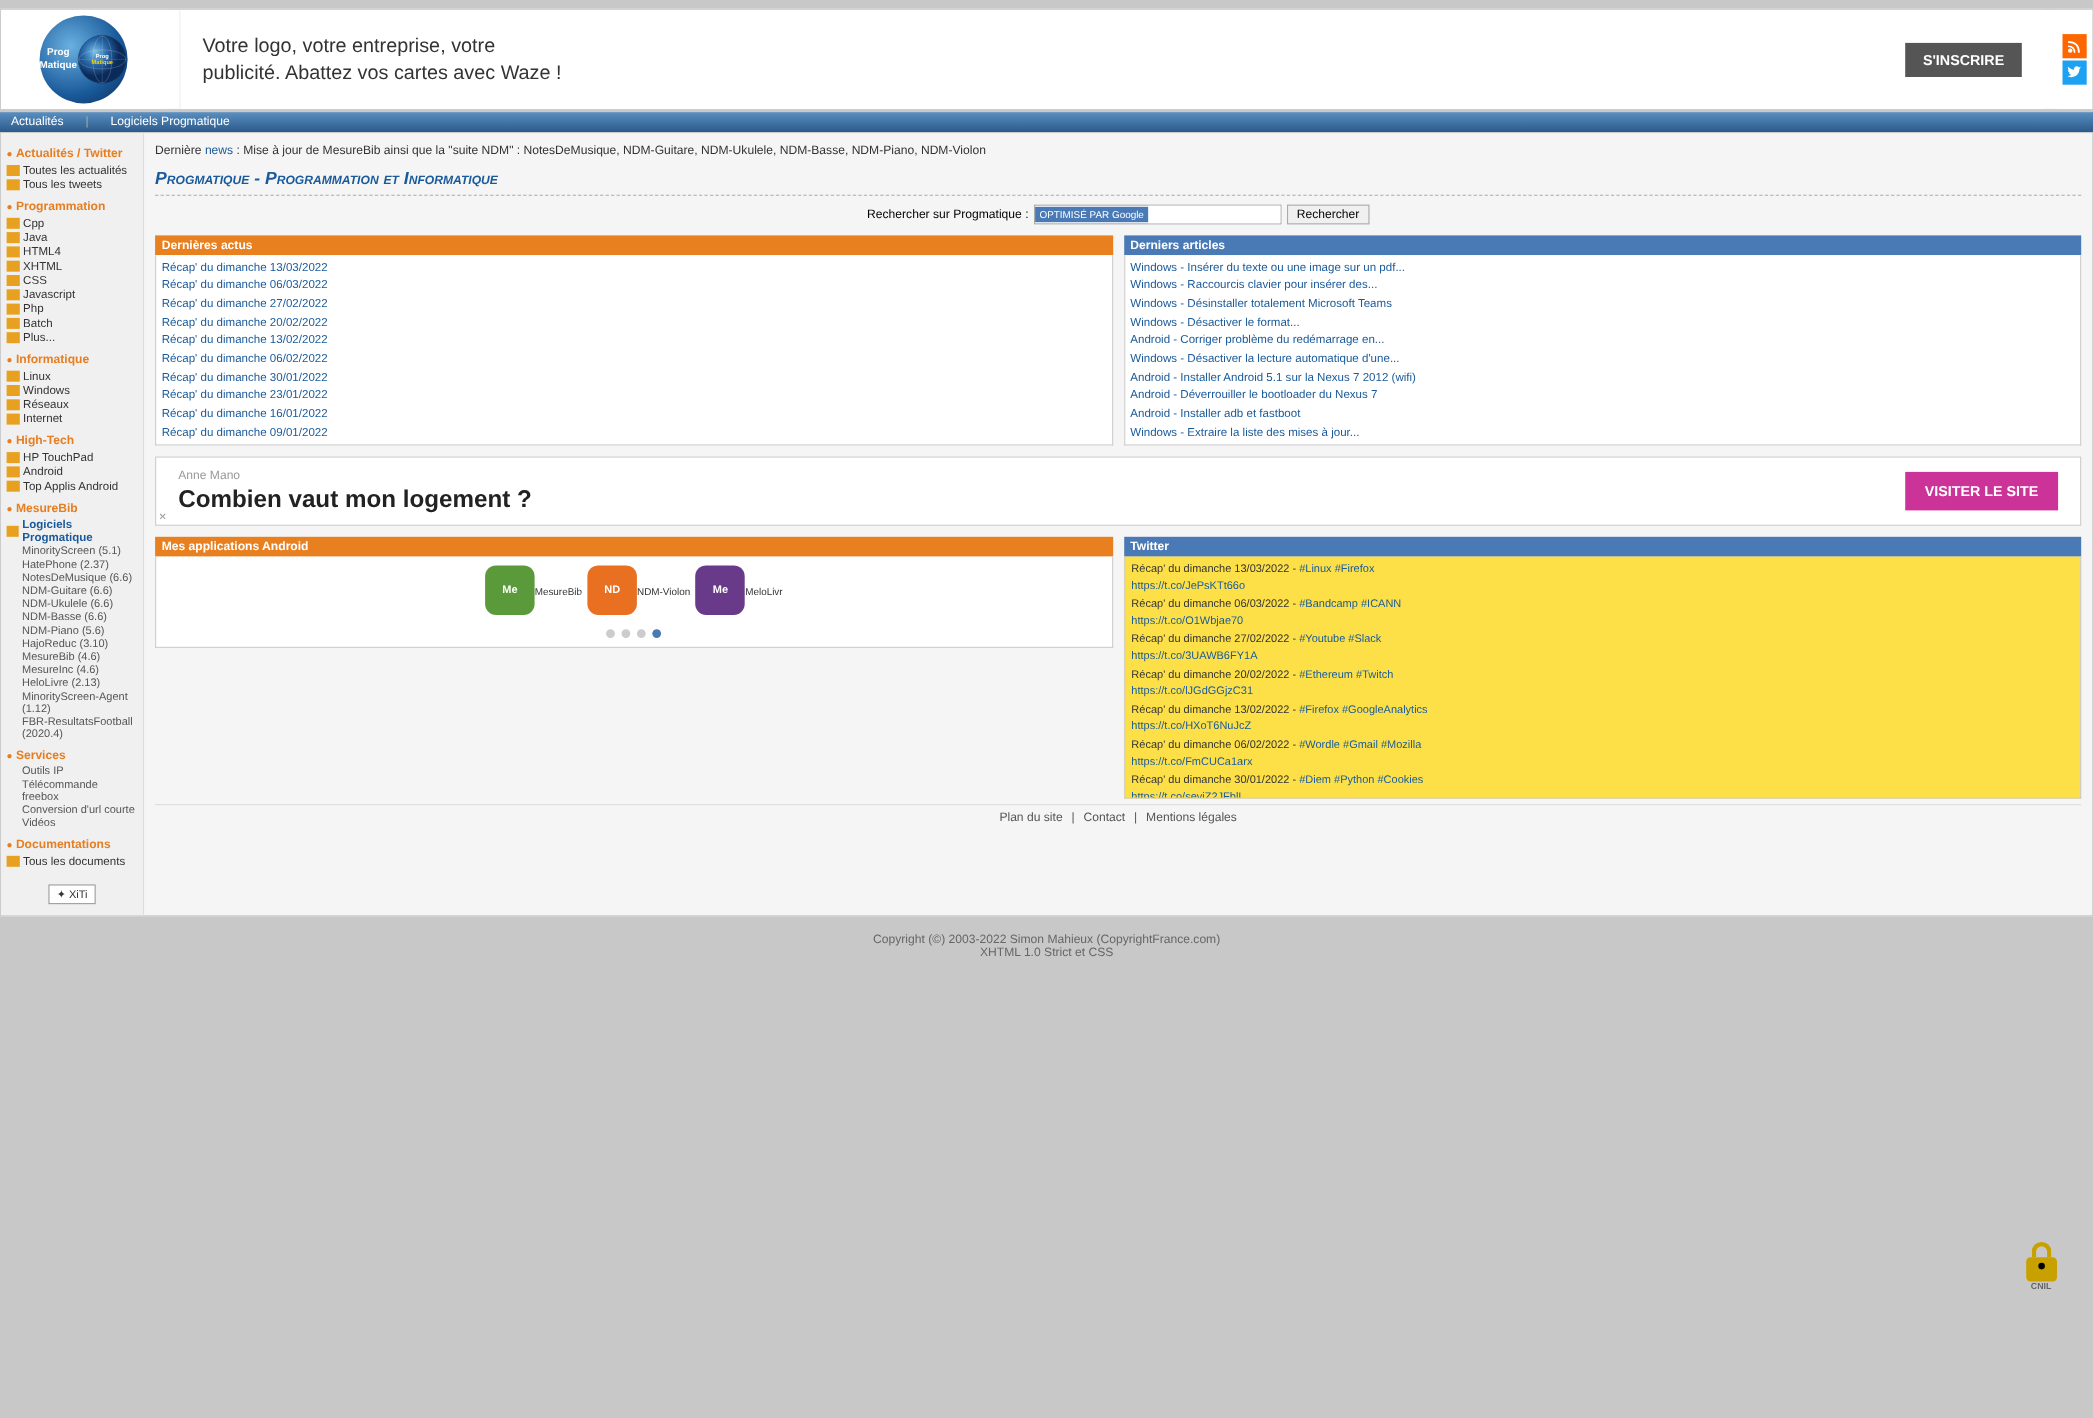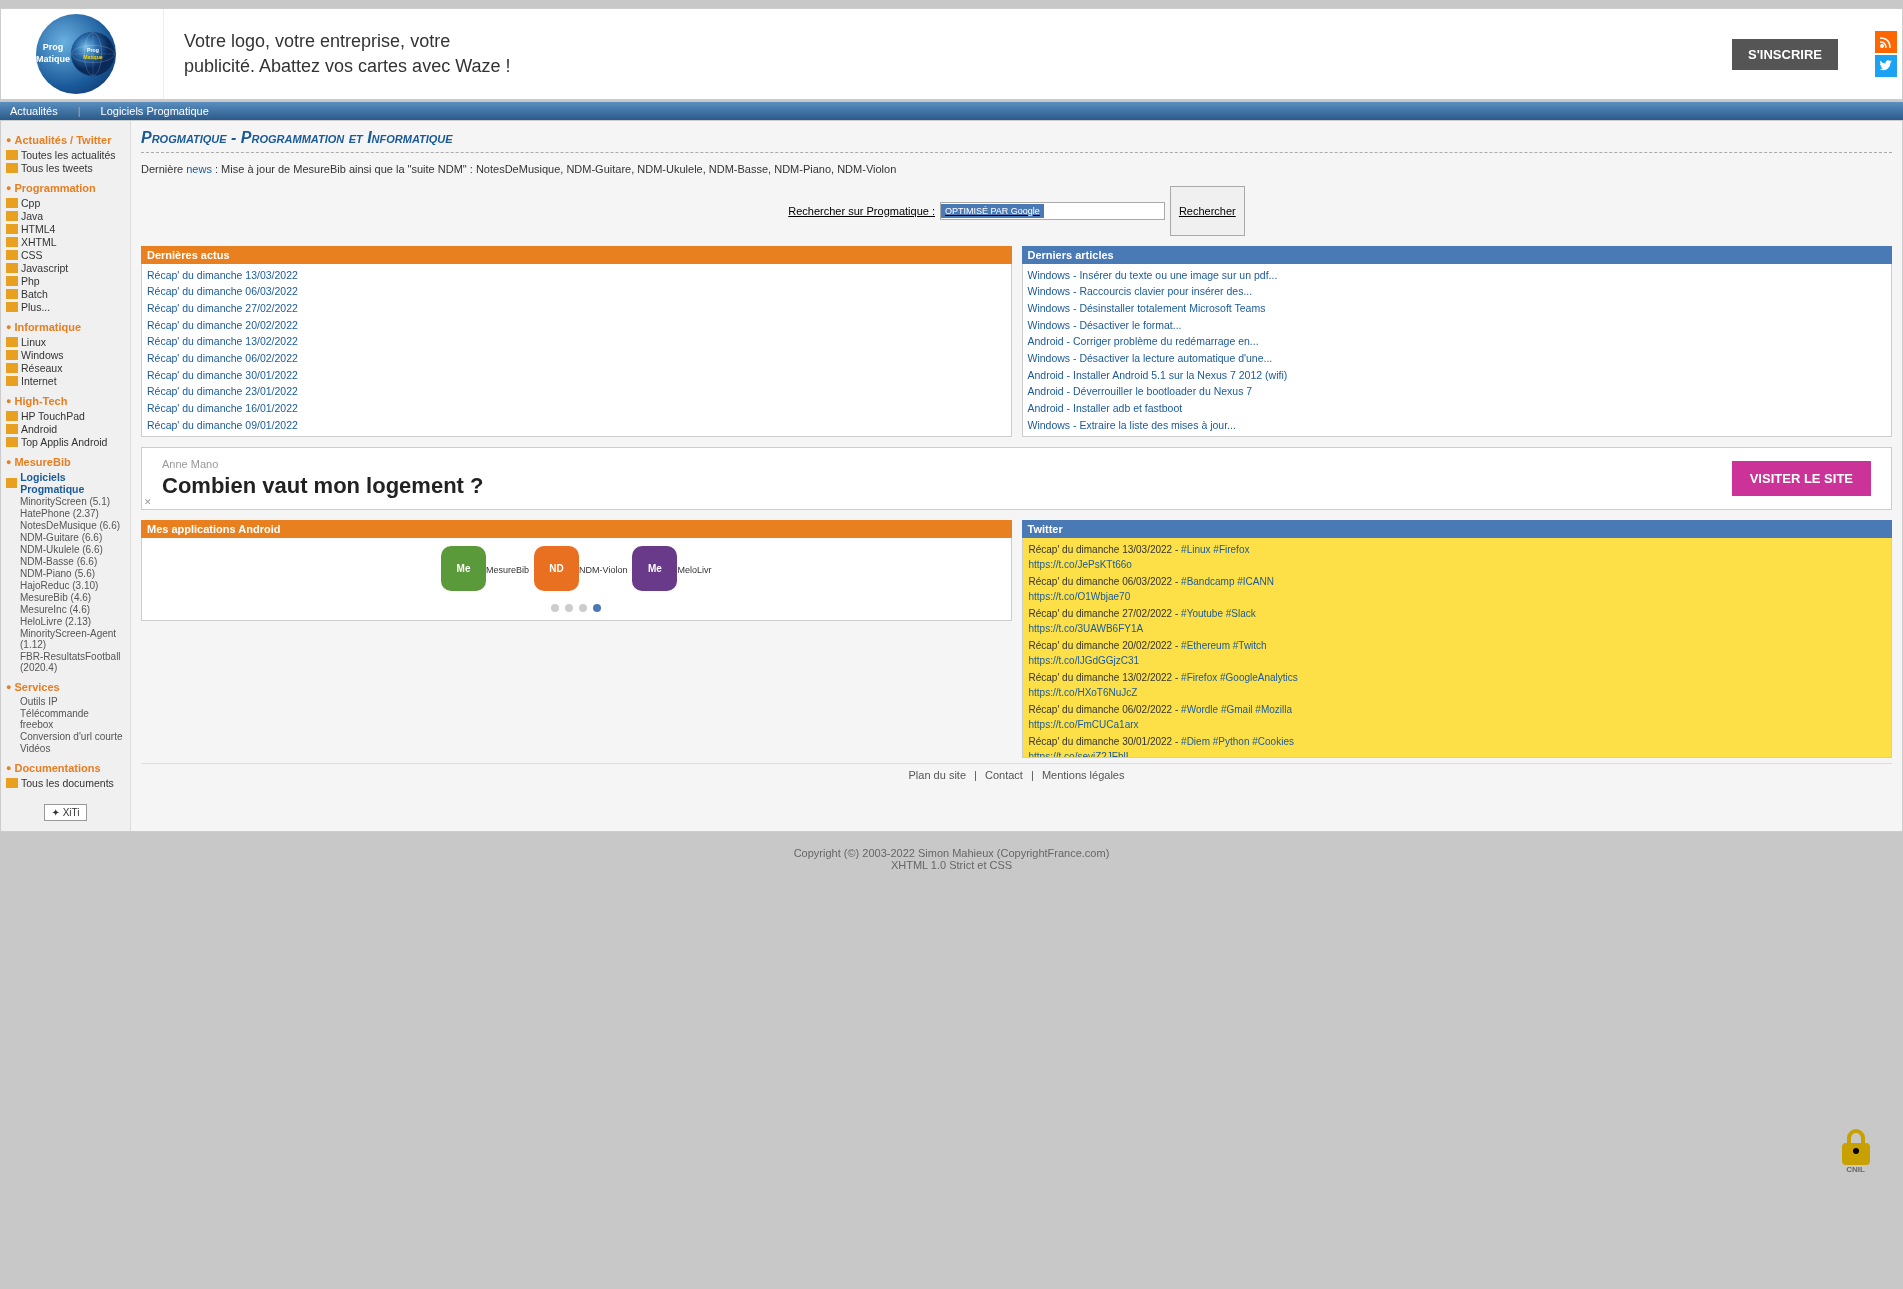--- a/index.html
+++ b/index.html
@@ -41,21 +41,21 @@
     #content { flex: 1; padding: 8px 10px; }
 
     
     #page-title { color: #1a5a9a; font-size: 16px; font-weight: bold; font-style: italic; border-bottom: 1px dashed #aaa; padding-bottom: 5px; margin-bottom: 8px; font-variant: small-caps; }
 
     
     #news-line { font-size: 11px; color: #333; margin-bottom: 8px; line-height: 1.5; }
     #news-line a { color: #1a5a9a; cursor: pointer; }
 
     
-    #search-bar { display: flex; align-items: center; justify-content: center; gap: 5px; margin-bottom: 10px; font-size: 11px; text-decoration: underline; }
+    #search-bar { display: flex; align-items: center; justify-content: center; gap: 5px; margin-bottom: 10px; font-size: 11px; }
     #search-input-wrapper { display: flex; align-items: center; border: 1px solid #aaa; background: #fff; }
     #optimise-badge { background: #4a7ab5; color: #fff; font-size: 9px; padding: 2px 4px; white-space: nowrap; }
     #search-input { border: none; outline: none; width: 120px; font-size: 11px; padding: 2px 4px; }
     #search-btn { background: #f0f0f0; border: 1px solid #aaa; padding: 2px 8px; font-size: 11px; cursor: pointer; }
 
     
     #two-col { display: flex; gap: 10px; margin-bottom: 10px; }
     .col-box { flex: 1; }
     .box-header { padding: 3px 6px; font-size: 11px; font-weight: bold; color: #fff; }
     .box-header.orange { background: #e88020; }
@@ -274,35 +274,35 @@
         <span class="icon blue-icon"></span>
         <span class="sidebar-link">Tous les documents</span>
       </div>
 
     <div id="xiti" style="margin-top:10px;">
       <div id="xiti-badge" style="font-size:10px; border:1px solid #999; padding:2px 6px; display:inline-block; background:#fff; color:#333;">✦ XiTi</div>
     </div>
   </div>
 
   <div id="content">
-    <div id="page-title">Progmatique - Programmation et Informatique</div>
-
     <div id="news-line">
       <span>Dernière</span>
       <a style="color:#1a5a9a; cursor:pointer;">news</a>
       <span> : Mise à jour de MesureBib ainsi que la "suite NDM" : NotesDeMusique, NDM-Guitare, NDM-Ukulele, NDM-Basse, NDM-Piano, NDM-Violon</span>
     </div>
+
+    <div id="page-title">Progmatique - Programmation et Informatique</div>
 
     <div id="search-bar">
       <label style="font-size:11px;">Rechercher sur Progmatique :</label>
       <div id="search-input-wrapper">
         <span id="optimise-badge">OPTIMISÉ PAR Google</span>
         <input id="search-input" type="text" style="border: none; outline: none; width: 120px; font-size: 11px; padding: 2px 4px;">
       </div>
-      <button id="search-btn" style="background:#f0f0f0; border:1px solid #aaa; padding:18px 8px; font-size:11px; cursor:pointer;">Rechercher</button>
+      <button id="search-btn" style="background:#f0f0f0; border:1px solid #aaa; padding:2px 8px; font-size:11px; cursor:pointer;">Rechercher</button>
     </div>
 
     <div id="two-col">
       <div class="col-box">
         <div class="box-header orange">Dernières actus</div>
         <div class="box-body" id="box-left-items">
             <div class="box-item">Récap' du dimanche 13/03/2022</div>
             <div class="box-item">Récap' du dimanche 06/03/2022</div>
             <div class="box-item">Récap' du dimanche 27/02/2022</div>
             <div class="box-item">Récap' du dimanche 20/02/2022</div>

